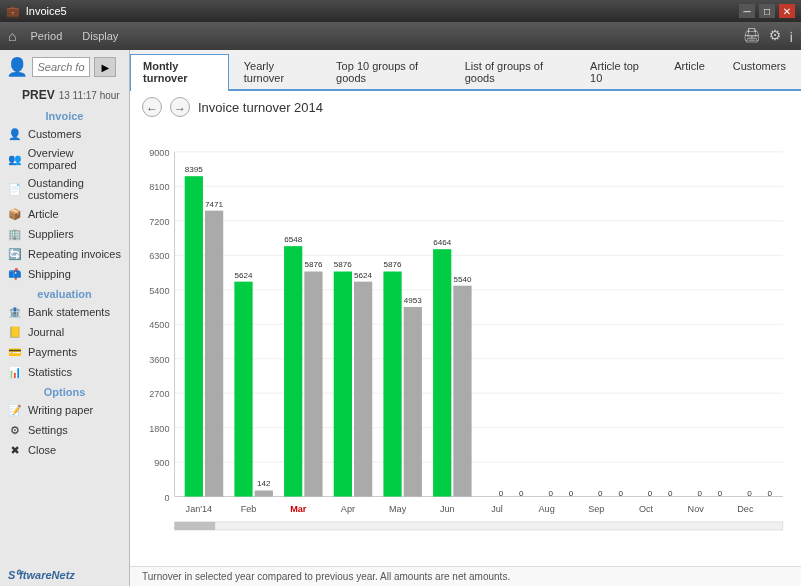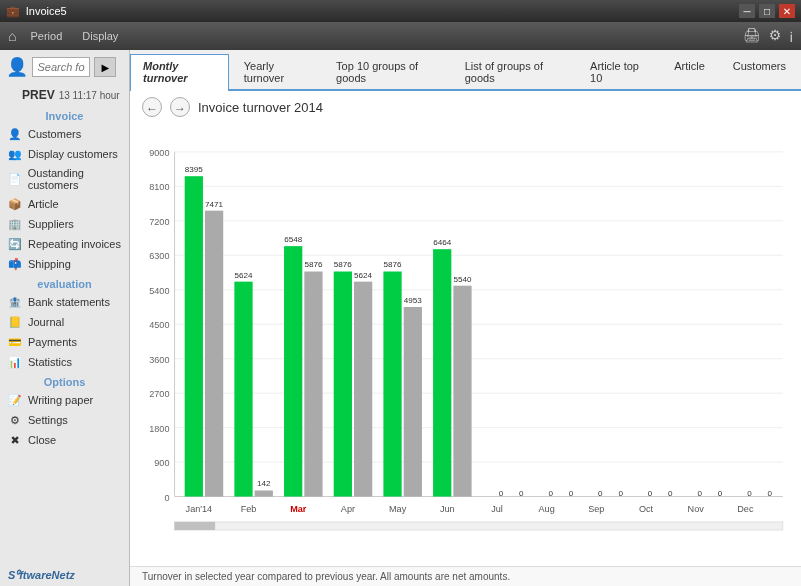--- a/index.html
+++ b/index.html
@@ -125,21 +125,20 @@
       border-bottom: none;
       margin-right: 2px;
     }
     .tab.active {
       background: white;
       border-color: #5b9bd5 #5b9bd5 white;
       color: #333;
       font-weight: bold;
       margin-bottom: -2px;
       padding-bottom: 7px;
-      font-style: italic;
     }
 
     
     .chart-header {
       display: flex;
       align-items: center;
       padding: 6px 12px;
       gap: 8px;
     }
     .nav-arrow {
@@ -225,21 +224,21 @@
     </div>
 
     <div class="sidebar-section-header">Invoice</div>
 
     <div class="sidebar-item">
       <span class="sidebar-item-icon">👤</span>
       <span>Customers</span>
     </div>
     <div class="sidebar-item">
       <span class="sidebar-item-icon">👥</span>
-      <span>Display customers</span>
+      <span>Overview compared</span>
     </div>
     <div class="sidebar-item">
       <span class="sidebar-item-icon">📄</span>
       <span>Oustanding customers</span>
     </div>
     <div class="sidebar-item">
       <span class="sidebar-item-icon">📦</span>
       <span>Article</span>
     </div>
     <div class="sidebar-item">

